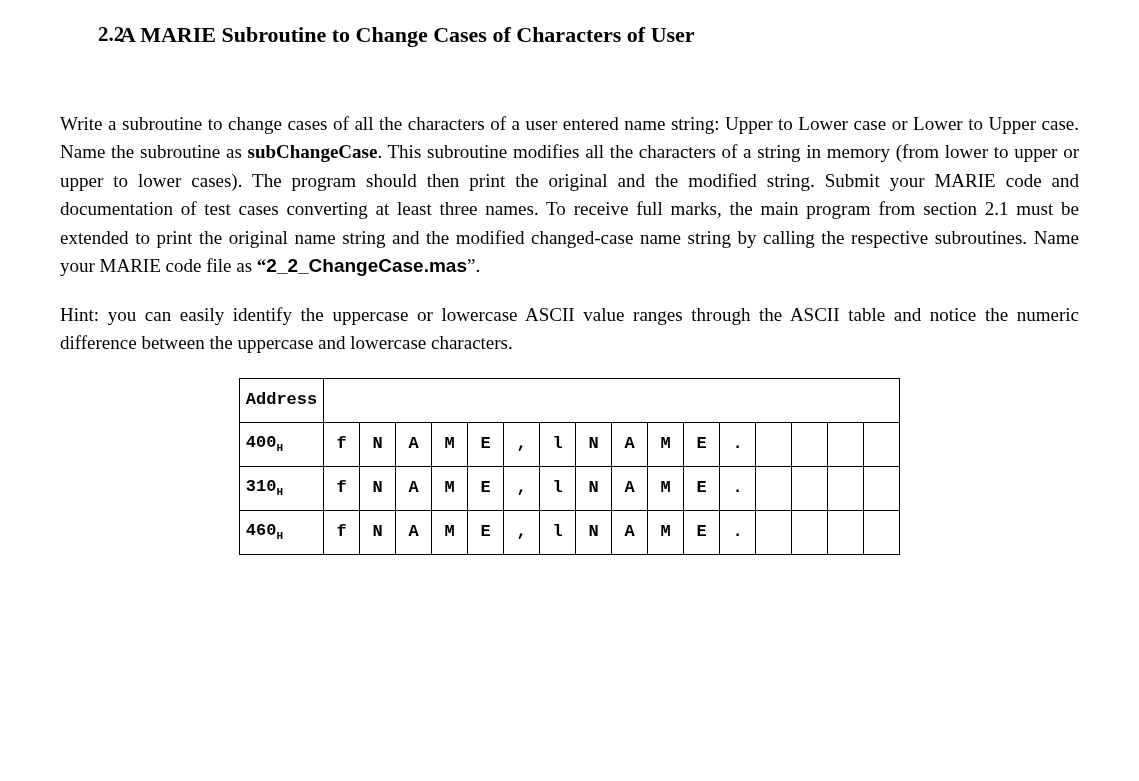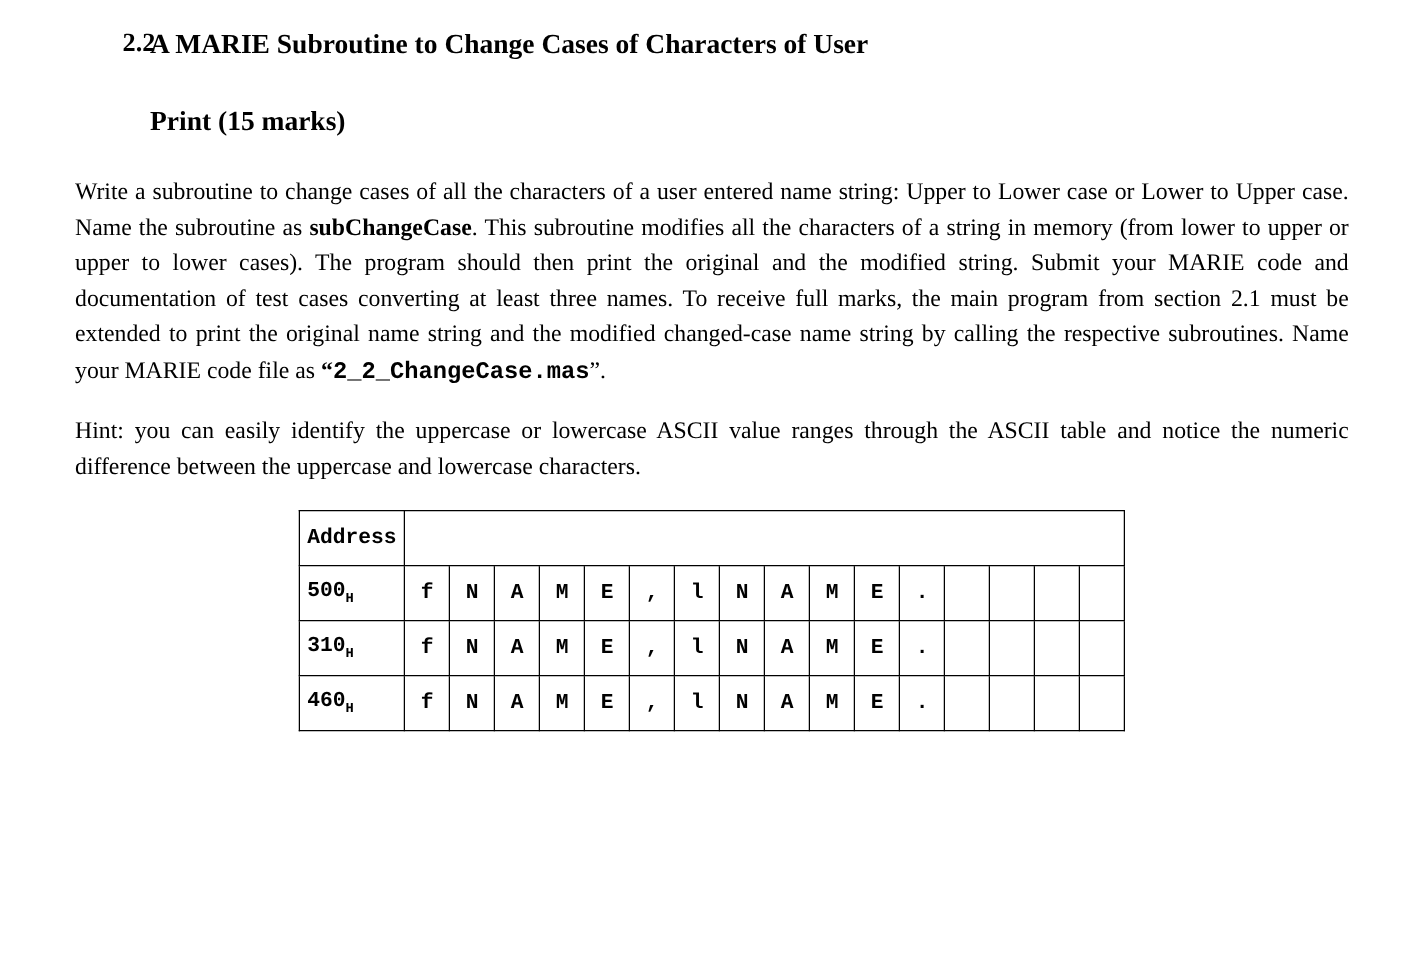--- a/index.html
+++ b/index.html
@@ -36,21 +36,21 @@
     .paragraph {
       text-align: justify;
       margin-bottom: 20px;
       font-size: 19px;
       line-height: 1.5;
     }
     .bold {
       font-weight: bold;
     }
     .mono {
-      font-family: Liberation Mono, monospace;
+      font-family: Liberation Sans, sans-serif;
       font-weight: bold;
     }
     .table-wrapper {
       display: flex;
       justify-content: center;
     }
     table.memory-table {
       border-collapse: collapse;
       font-family: "Consolas", "Courier New", monospace;
       font-size: 17px;
@@ -87,39 +87,38 @@
     }
   </style>
 </head>
 <body>
 
 <div class="section-header">
   <div class="section-number">2.2</div>
   <div class="section-title">
     <span>A MARIE Subroutine to Change Cases of Characters of User</span><br>
     <br>
-    <span>Print (15 marks)</span>
   </div>
 </div>
 
 <p class="paragraph">
   <span>Write a subroutine to change cases of all the characters of a user entered name string: Upper to Lower case or Lower to Upper case. Name the subroutine as </span><span class="bold">subChangeCase</span><span>. This subroutine modifies all the characters of a string in memory (from lower to upper or upper to lower cases). The program should then print the original and the modified string. Submit your MARIE code and documentation of test cases converting at least three names. To receive full marks, the main program from section 2.1 must be extended to print the original name string and the modified changed-case name string by calling the respective subroutines. Name your MARIE code file as </span><span class="bold">“</span><span class="mono">2_2_ChangeCase.mas</span><span>”.</span>
 </p>
 
 <p class="paragraph">Hint: you can easily identify the uppercase or lowercase ASCII value ranges through the ASCII table and notice the numeric difference between the uppercase and lowercase characters.</p>
 
 <div class="table-wrapper">
   <table class="memory-table">
     <tbody>
         <tr>
       <th>Address</th>
       <td class="headgap" colspan="16"></td>
     </tr>
     <tr>
-      <td class="addr"><span>500</span><span class="sub">H</span></td>
+      <td class="addr"><span>400</span><span class="sub">H</span></td>
       <td class="cell">f</td>
       <td class="cell">N</td>
       <td class="cell">A</td>
       <td class="cell">M</td>
       <td class="cell">E</td>
       <td class="cell">,</td>
       <td class="cell">l</td>
       <td class="cell">N</td>
       <td class="cell">A</td>
       <td class="cell">M</td>

